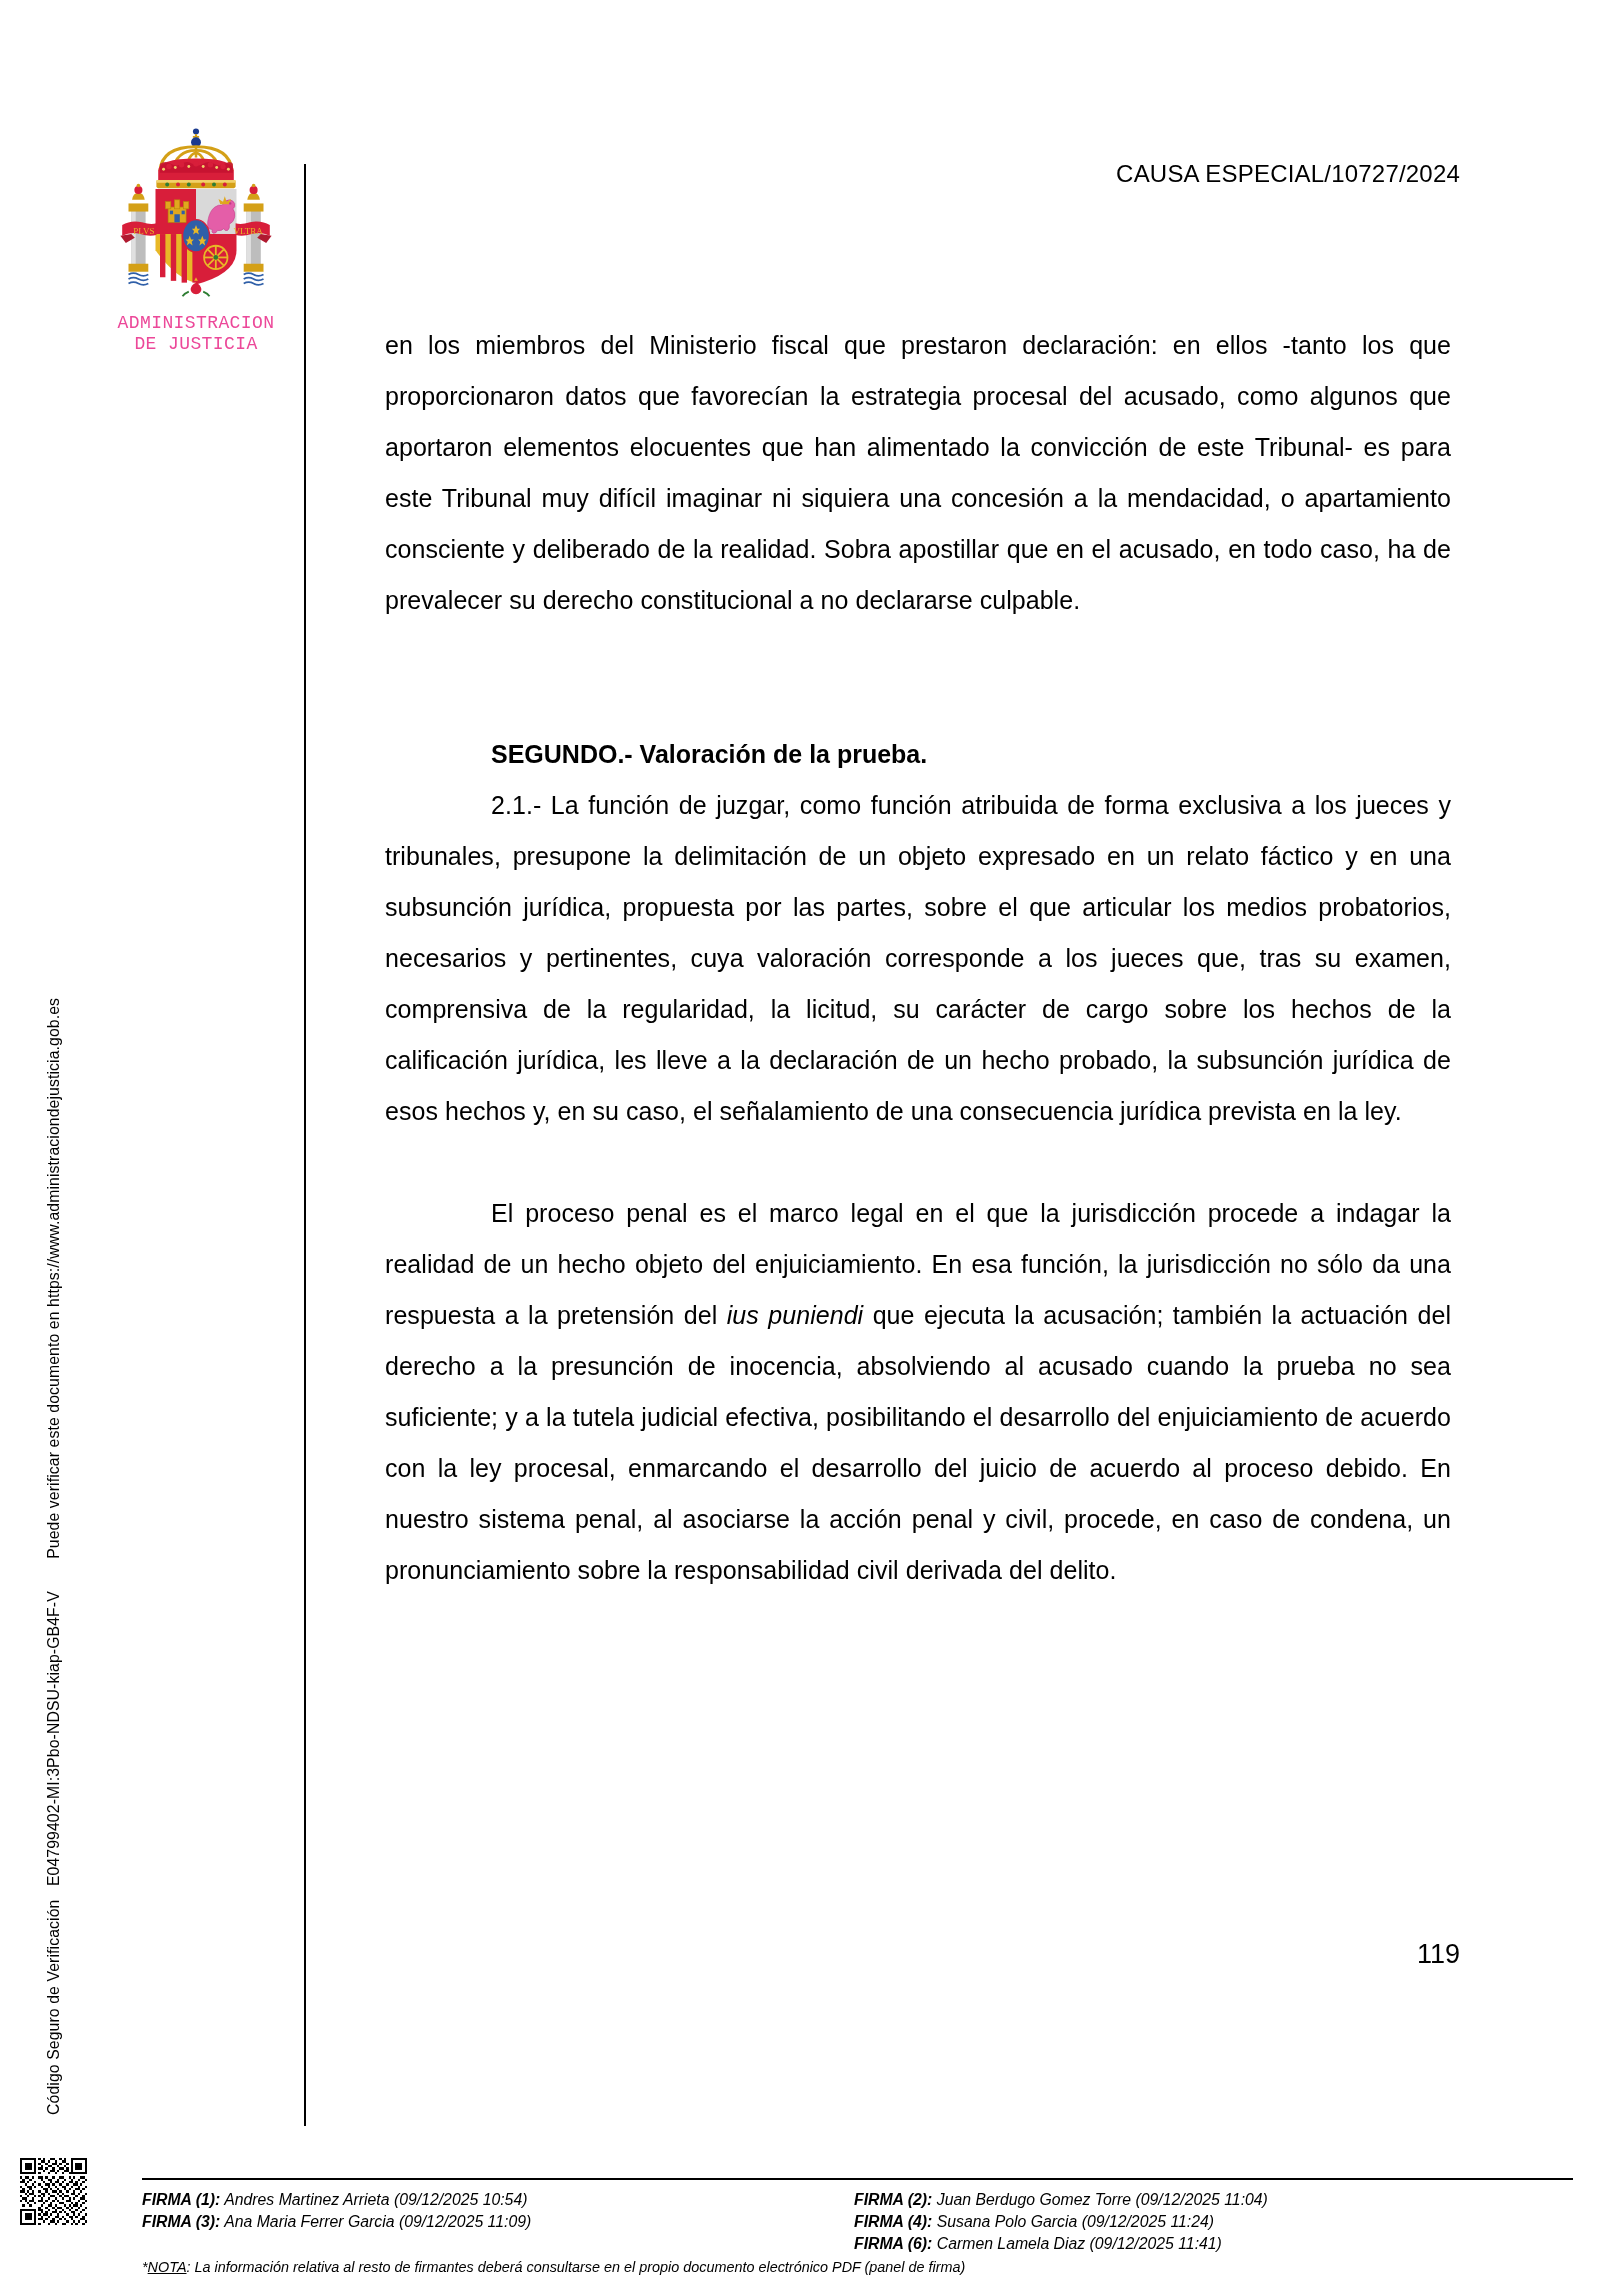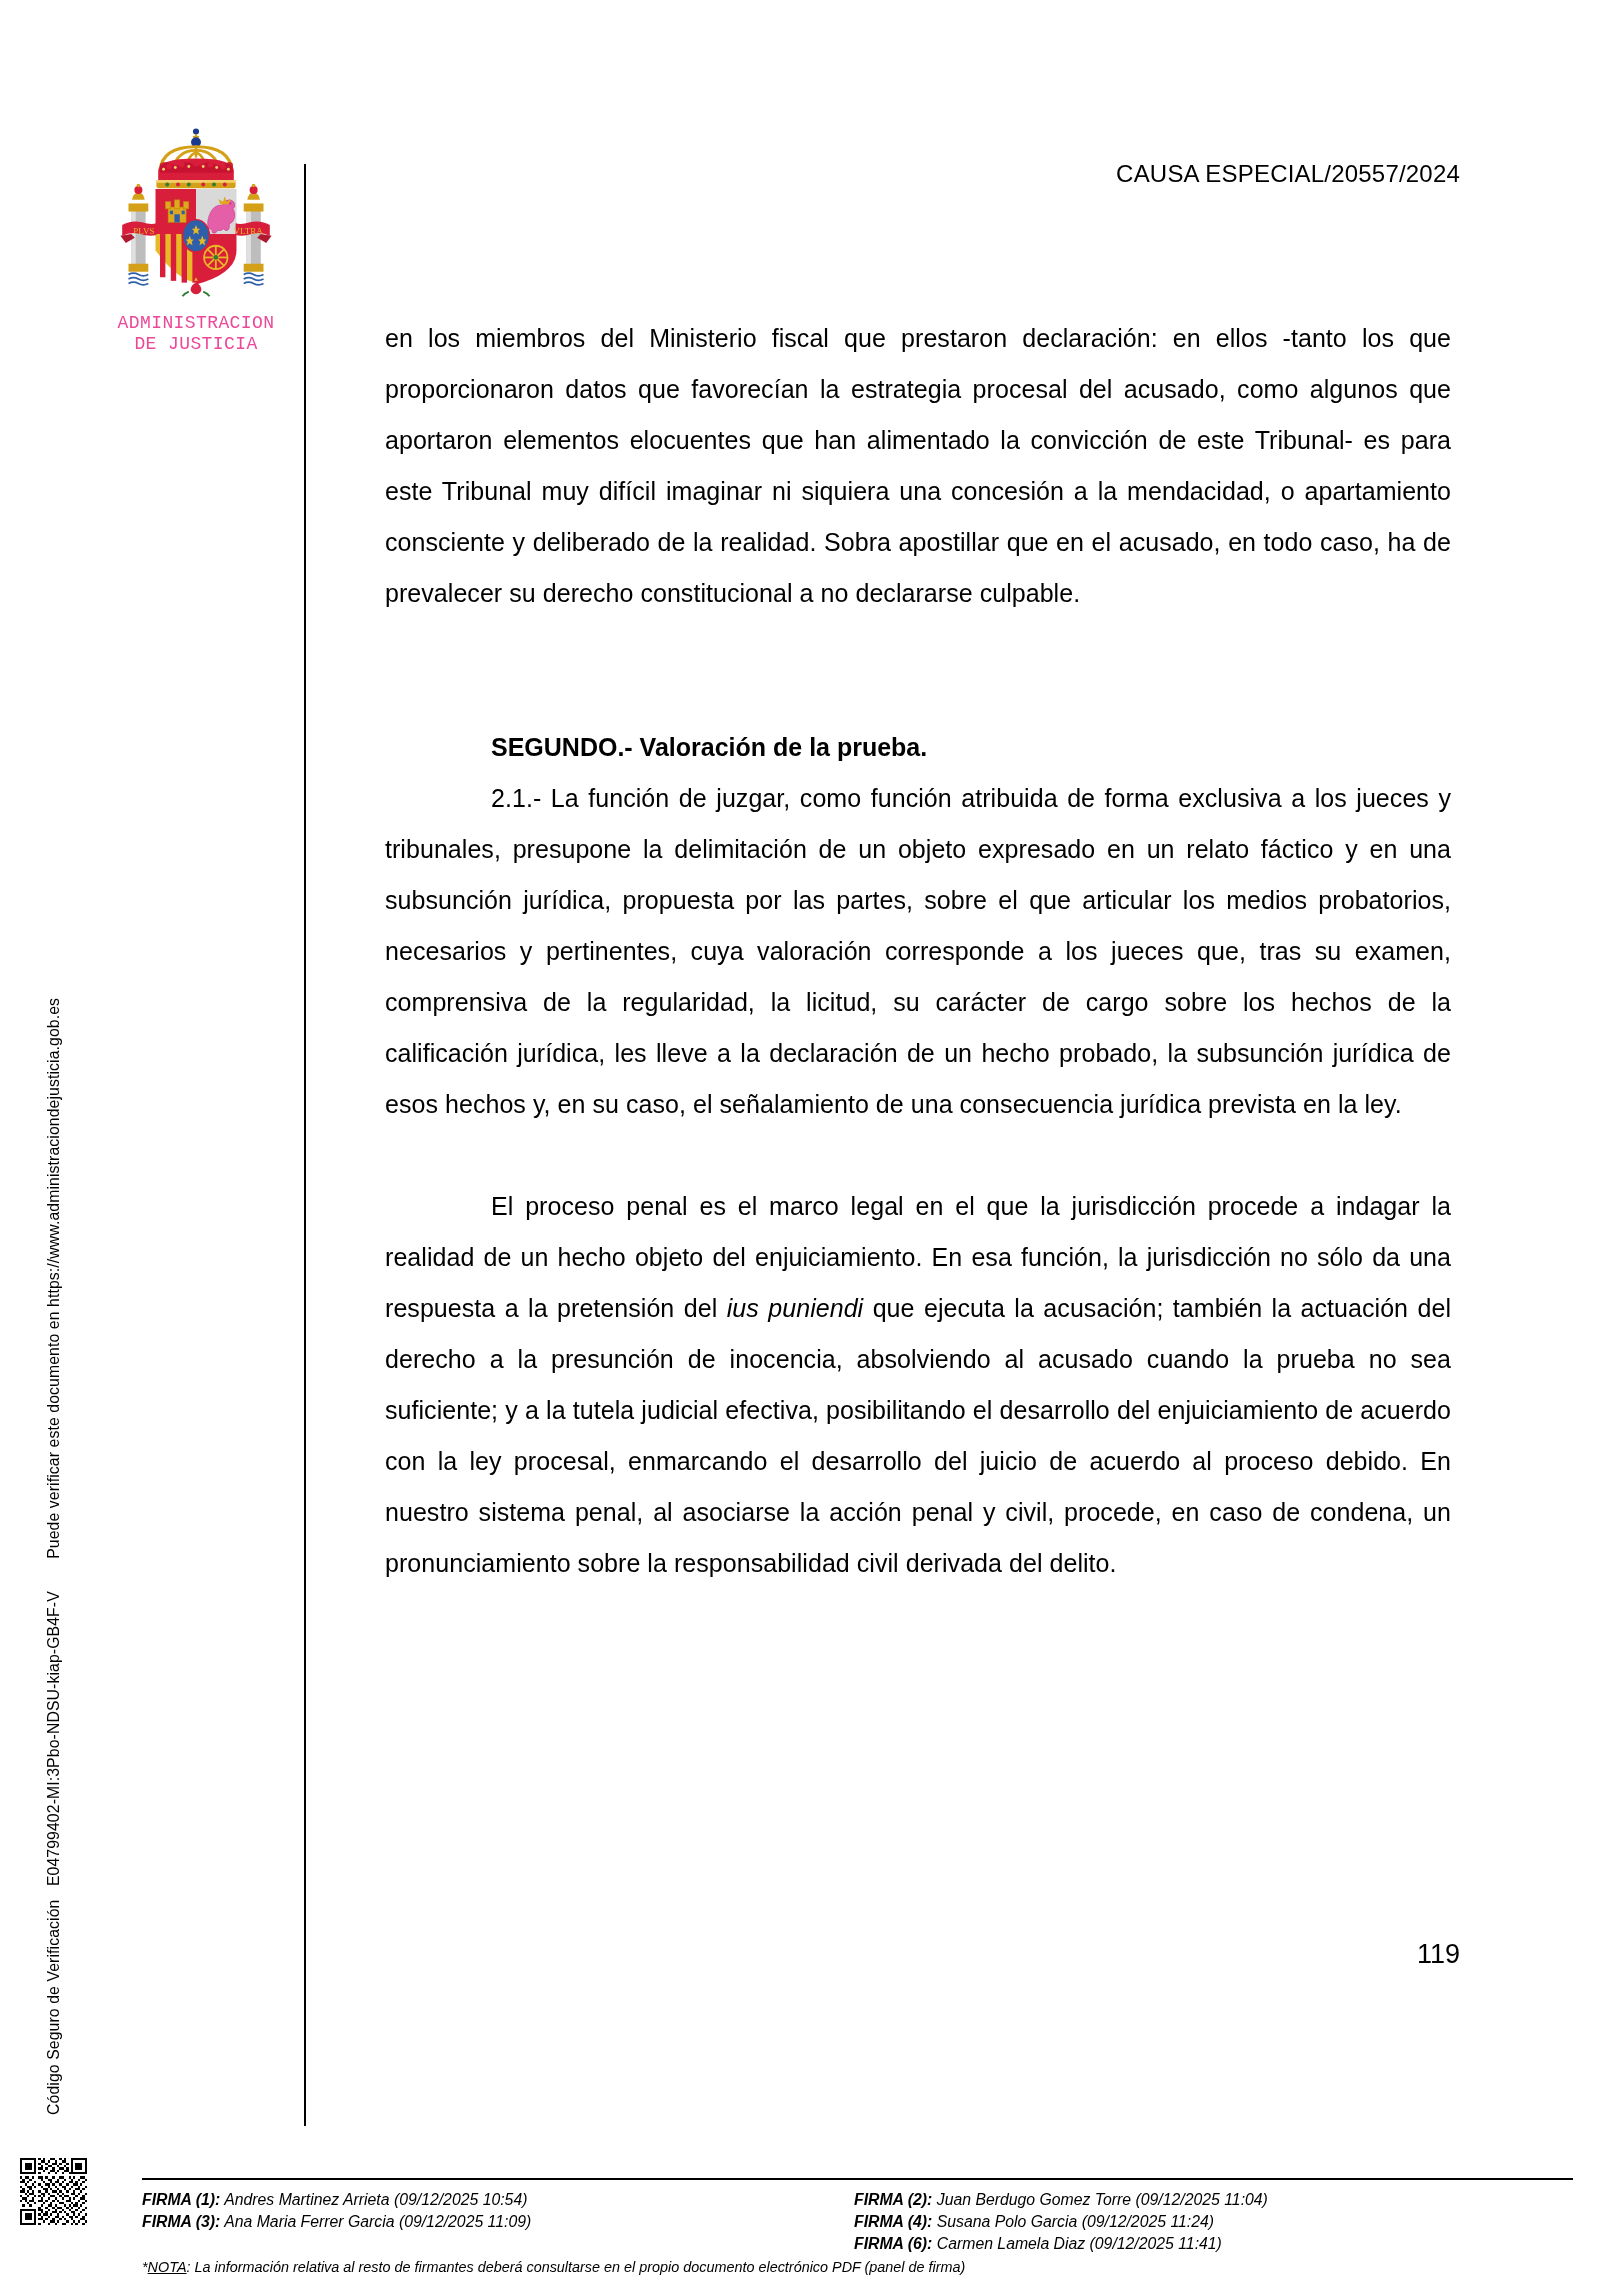--- a/index.html
+++ b/index.html
@@ -86,21 +86,21 @@
     top: 160px;
     font-size: 24px;
     letter-spacing: 0.2px;
     white-space: nowrap;
   }
 
   
   .content {
     position: absolute;
     left: 385px;
-    top: 313px;
+    top: 320px;
     width: 1066px;
   }
   .content p {
     margin: 0;
     font-size: 25px;
     line-height: 51px;
     text-align: justify;
     text-justify: inter-word;
     letter-spacing: 0.05px;
   }
@@ -537,21 +537,21 @@
       </g>
     </svg>
     <div class="emblem-caption">
       <div>ADMINISTRACION</div>
       <div>DE JUSTICIA</div>
     </div>
   </div>
 
   <div class="body-rule"></div>
 
-  <div class="doc-header">CAUSA ESPECIAL/20557/2024</div>
+  <div class="doc-header">CAUSA ESPECIAL/10727/2024</div>
 
   <div class="content">
     <p class="hang-first">en los miembros del Ministerio fiscal que prestaron declaración: en ellos -tanto los que proporcionaron datos que favorecían la estrategia procesal del acusado, como algunos que aportaron elementos elocuentes que han alimentado la convicción de este Tribunal- es para este Tribunal muy difícil imaginar ni siquiera una concesión a la mendacidad, o apartamiento consciente y deliberado de la realidad. Sobra apostillar que en el acusado, en todo caso, ha de prevalecer su derecho constitucional a no declararse culpable.</p>
 
     <div class="gap-lg"></div>
 
     <div class="heading">SEGUNDO.- Valoración de la prueba.</div>
 
     <p class="indent-para">2.1.- La función de juzgar, como función atribuida de forma exclusiva a los jueces y tribunales, presupone la delimitación de un objeto expresado en un relato fáctico y en una subsunción jurídica, propuesta por las partes, sobre el que articular los medios probatorios, necesarios y pertinentes, cuya valoración corresponde a los jueces que, tras su examen, comprensiva de la regularidad, la licitud, su carácter de cargo sobre los hechos de la calificación jurídica, les lleve a la declaración de un hecho probado, la subsunción jurídica de esos hechos y, en su caso, el señalamiento de una consecuencia jurídica prevista en la ley.</p>
 

